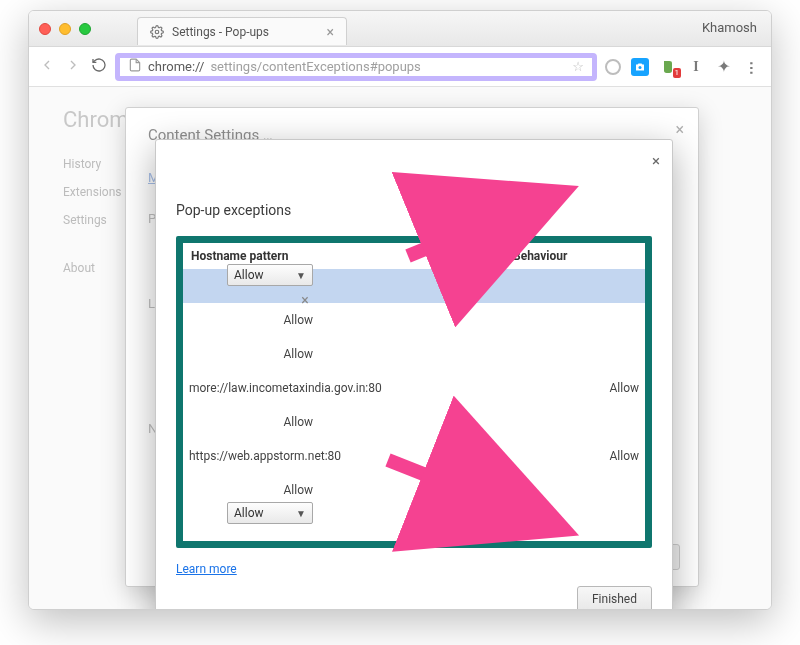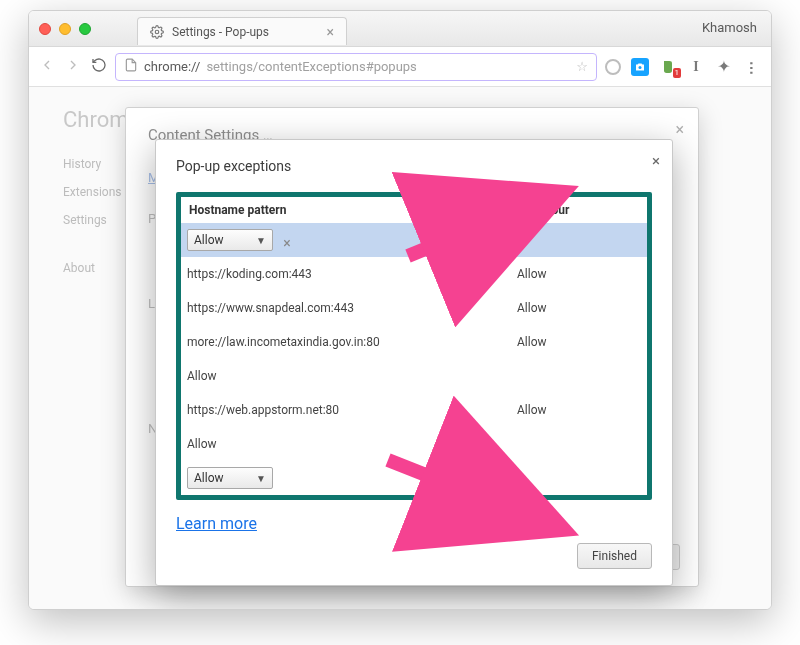--- a/index.html
+++ b/index.html
@@ -33,21 +33,21 @@
   .tab .x { margin-left:auto; font-size:14px; color:#999; }
   .tab-icon{width:14px;height:14px;display:inline-flex;align-items:center;justify-content:center;color:#777;}
 
   .toolbar {
     height:40px; border-bottom:1px solid #e0e0e0; display:flex; align-items:center;
     padding:0 10px; gap:8px; background:#fff;
   }
   .nav-icons{display:flex; gap:10px; color:#b8b8b8;}
   .nav-icons .en{color:#6a6a6a;}
   .urlbar{
-    flex:1; height:28px; border:1px solid #c4b5fd; border-radius:4px;
+    flex:1; height:28px; border:5px solid #c4b5fd; border-radius:4px;
     display:flex; align-items:center; padding:0 8px; gap:6px; color:#555; font-size:13px;
     background:#fff;
   }
   .urlbar .doc-icon{color:#9a9a9a;}
   .urlbar .path1{color:#5a5a5a;}
   .urlbar .path2{color:#a0a0a0;text-align:right;}
   .url-right{margin-left:auto;display:flex;align-items:center;gap:4px;}
   .star{color:#bdbdbd;}
   .ext-icons{display:flex;align-items:center;gap:10px;color:#7a7a7a;}
   .ext-ico{width:18px;height:18px;display:inline-flex;align-items:center;justify-content:center;font-size:14px;}
@@ -83,42 +83,42 @@
   }
 
   
   .modal2{
     position:absolute; top:128px; left:126px; width:518px;
     background:#fff; border:1px solid #c8c8c8; border-radius:3px;
     box-shadow:0 10px 36px rgba(0,0,0,0.32);
     padding:18px 20px 16px 20px;
   }
   .modal2 .close{position:absolute;top:12px;right:12px;color:#6a6a6a;font-size:15px;cursor:pointer;}
-  .modal2 h3{font-size:14px;color:#3c3c3c;font-weight:400;margin-bottom:18px;}
-  .tbl{border:5px solid #0f766e;border-radius:2px;overflow:hidden;}
+  .modal2 h3{font-size:14px;color:#3c3c3c;font-weight:400;margin-bottom:18px;margin-top:44px;}
+  .tbl{border:7px solid #0f766e;border-radius:2px;overflow:hidden;}
   .thead{display:flex;font-size:12px;font-weight:bold;color:#333;padding:6px 8px 6px 8px;}
   .col-host{flex:1;}
   .col-beh{width:124px;}
   .trow{display:flex;align-items:center;font-size:12px;color:#444;height:34px;padding:0 6px;}
   .trow.sel{background:#c3d6f0;}
   .trow .hostcell{flex:1;display:flex;align-items:center;}
-  .trow .behcell{width:124px;display:flex;align-items:flex-end;gap:6px;}
+  .trow .behcell{width:124px;display:flex;align-items:flex-end;gap:6px;flex-direction:column;}
   .hostinput{
     width:250px;height:22px;border:1px solid #8a8a8a;background:#fff;
     padding:0 6px;font-size:12px;color:#444;
   }
   .placeholder .hostinput{color:#999;}
   .selectlike{
     height:22px;width:86px;border:1px solid #a8a8a8;background:linear-gradient(#fdfdfd,#e9e9e9);
     border-radius:2px;display:flex;align-items:center;justify-content:space-between;
     padding:0 6px;font-size:12px;color:#333;
   }
   .selectlike .caret{font-size:10px;color:#555;}
   .rm-x{color:#888;font-size:14px;width:16px;text-align:center;}
-  .learn{display:block;margin-top:14px;color:#1a73e8;font-size:16px;text-decoration:underline;}
+  .learn{display:block;margin-top:14px;color:#1a73e8;font-size:12px;text-decoration:underline;}
   .m2-finished{
     float:right;margin-top:10px;
     background:linear-gradient(#f7f7f7,#e8e8e8);border:1px solid #b8b8b8;border-radius:3px;
     padding:5px 14px;font-size:12px;color:#444;cursor:pointer;
   }
   .clearfix::after{content:"";display:block;clear:both;}
 
   
   .arrow{position:absolute;pointer-events:none;}
   .arrow svg{overflow:visible;}
@@ -240,25 +240,23 @@
         <div class="behcell">
           <div class="selectlike">
             <span>Allow</span>
             <span class="caret">▼</span>
           </div>
           <span class="rm-x">×</span>
         </div>
       </div>
 
       <div class="trow">
-        <div class="hostcell">https://koding.com:443</div>
-        <div class="behcell">Allow</div>
-      </div>
-      <div class="trow">
-        <div class="hostcell">https://www.snapdeal.com:443</div>
+        <div class="behcell">Allow</div>
+      </div>
+      <div class="trow">
         <div class="behcell">Allow</div>
       </div>
       <div class="trow">
         <div class="hostcell">more://law.incometaxindia.gov.in:80</div>
         <div class="behcell">Allow</div>
       </div>
       <div class="trow">
         <div class="behcell">Allow</div>
       </div>
       <div class="trow">

